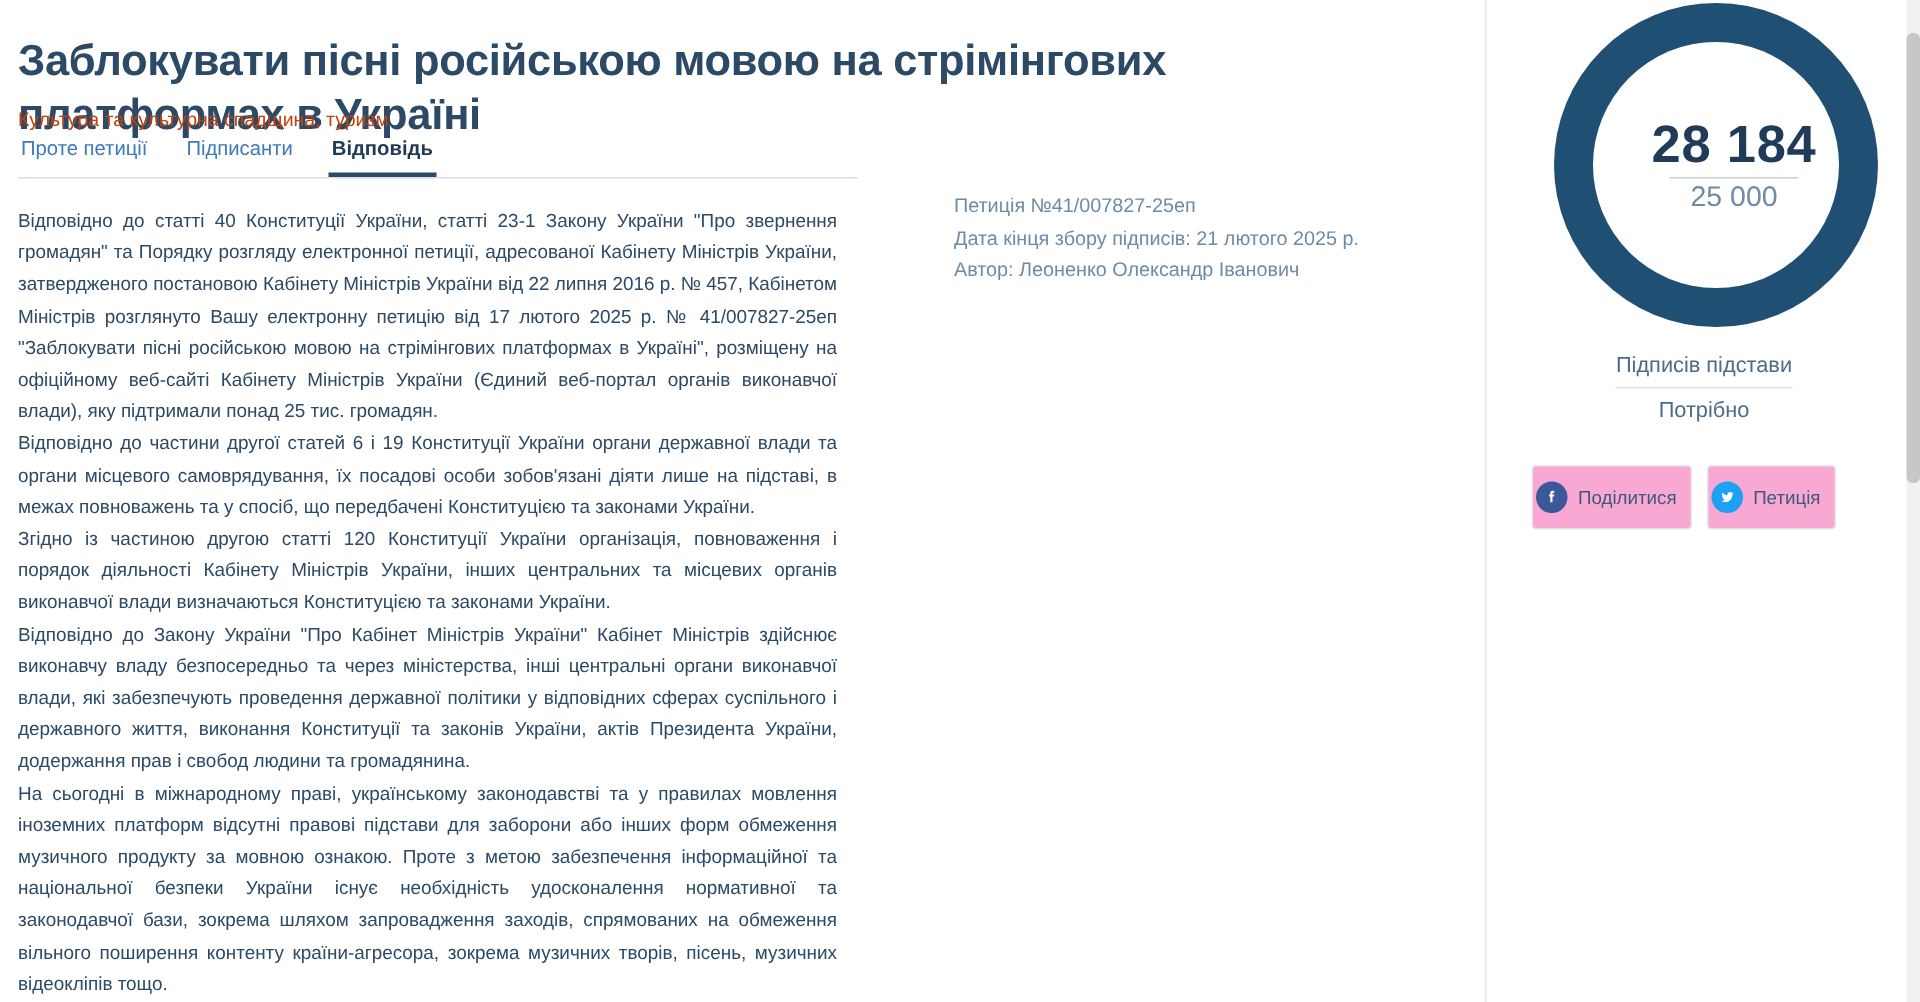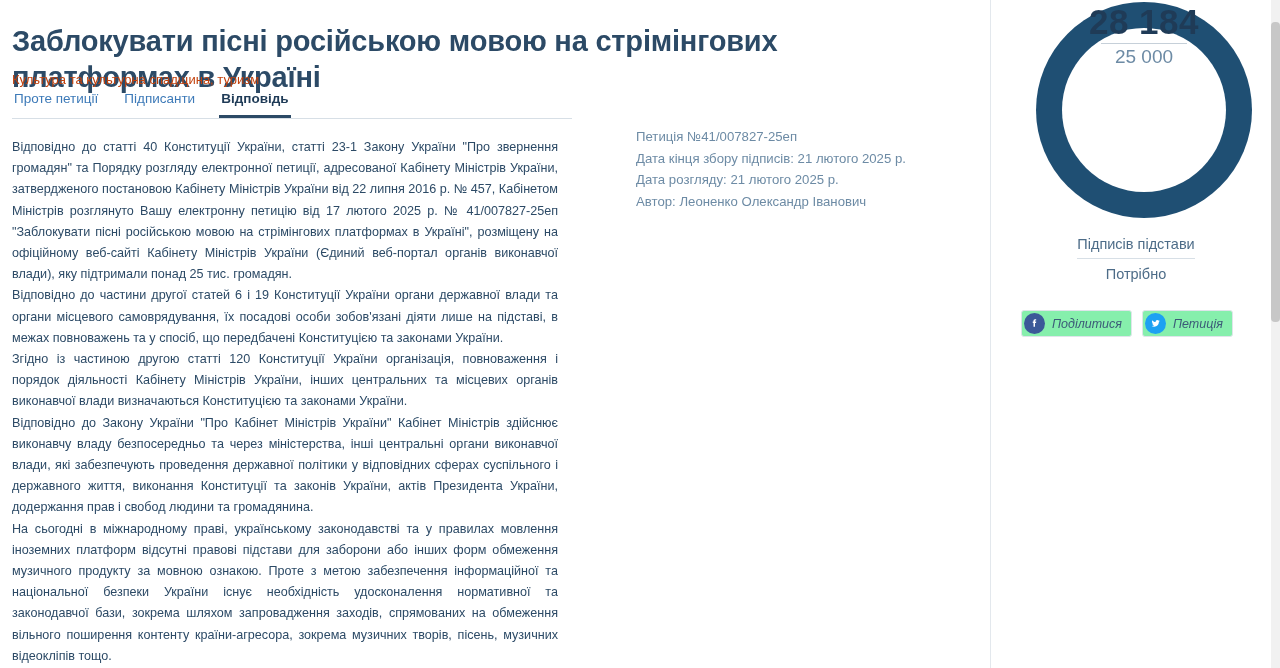--- a/index.html
+++ b/index.html
@@ -122,28 +122,28 @@
     position: absolute;
     left: 26px;
     top: 26px;
     width: 164px;
     height: 164px;
     border-radius: 50%;
     background: #ffffff;
   }
   .donut-center {
     position: absolute;
-    left: 0;
+    left: 12px;
     top: 0;
     width: 216px;
     height: 216px;
     display: flex;
     flex-direction: column;
     align-items: center;
-    justify-content: flex-start;
+    justify-content: center;
     z-index: 3;
   }
   .donut-count {
     font-size: 35px;
     font-weight: bold;
     color: #1f3b57;
     letter-spacing: 0.5px;
     line-height: 40px;
   }
   .donut-divider {
@@ -182,30 +182,29 @@
     top: 310px;
     width: 240px;
     display: flex;
     gap: 10px;
     justify-content: flex-start;
   }
   .share-btn {
     display: flex;
     align-items: center;
     gap: 7px;
-    height: 27px;
+    height: 43px;
     padding: 0 9px 0 2px;
     border: 1px solid #dfe5ea;
     border-radius: 3px;
-    background: #86efac;
+    background: #f9a8d4;
     font-size: 12.5px;
     color: #3c5a78;
     cursor: pointer;
     white-space: nowrap;
-    font-style: italic;
   }
   .circle-icon {
     width: 21px;
     height: 21px;
     border-radius: 50%;
     display: inline-flex;
     align-items: center;
     justify-content: center;
     flex: none;
   }
@@ -250,21 +249,20 @@
   <p>Відповідно до статті 40 Конституції України, статті 23-1 Закону України "Про звернення громадян" та Порядку розгляду електронної петиції, адресованої Кабінету Міністрів України, затвердженого постановою Кабінету Міністрів України від 22 липня 2016 р. № 457, Кабінетом Міністрів розглянуто Вашу електронну петицію від 17 лютого 2025 р. № 41/007827-25еп "Заблокувати пісні російською мовою на стрімінгових платформах в Україні", розміщену на офіційному веб-сайті Кабінету Міністрів України (Єдиний веб-портал органів виконавчої влади), яку підтримали понад 25 тис. громадян.</p>
       <p>Відповідно до частини другої статей 6 і 19 Конституції України органи державної влади та органи місцевого самоврядування, їх посадові особи зобов'язані діяти лише на підставі, в межах повноважень та у спосіб, що передбачені Конституцією та законами України.</p>
       <p>Згідно із частиною другою статті 120 Конституції України організація, повноваження і порядок діяльності Кабінету Міністрів України, інших центральних та місцевих органів виконавчої влади визначаються Конституцією та законами України.</p>
       <p>Відповідно до Закону України "Про Кабінет Міністрів України" Кабінет Міністрів здійснює виконавчу владу безпосередньо та через міністерства, інші центральні органи виконавчої влади, які забезпечують проведення державної політики у відповідних сферах суспільного і державного життя, виконання Конституції та законів України, актів Президента України, додержання прав і свобод людини та громадянина.</p>
       <p>На сьогодні в міжнародному праві, українському законодавстві та у правилах мовлення іноземних платформ відсутні правові підстави для заборони або інших форм обмеження музичного продукту за мовною ознакою. Проте з метою забезпечення інформаційної та національної безпеки України існує необхідність удосконалення нормативної та законодавчої бази, зокрема шляхом запровадження заходів, спрямованих на обмеження вільного поширення контенту країни-агресора, зокрема музичних творів, пісень, музичних відеокліпів тощо.</p>
     </div>
 
   <div class="meta">
     <div>Петиція №41/007827-25еп</div>
     <div>Дата кінця збору підписів: 21 лютого 2025 р.</div>
-    <div>Дата розгляду: 21 лютого 2025 р.</div>
     <div>Автор: Леоненко Олександр Іванович</div>
   </div>
 
   <div class="rail">
 
     <div class="donut-wrap">
       <div class="donut" style="background: rgb(31, 79, 115);"></div>
       <div class="donut-center">
         <div class="donut-count">28 184</div>
         <div class="donut-divider"></div>

